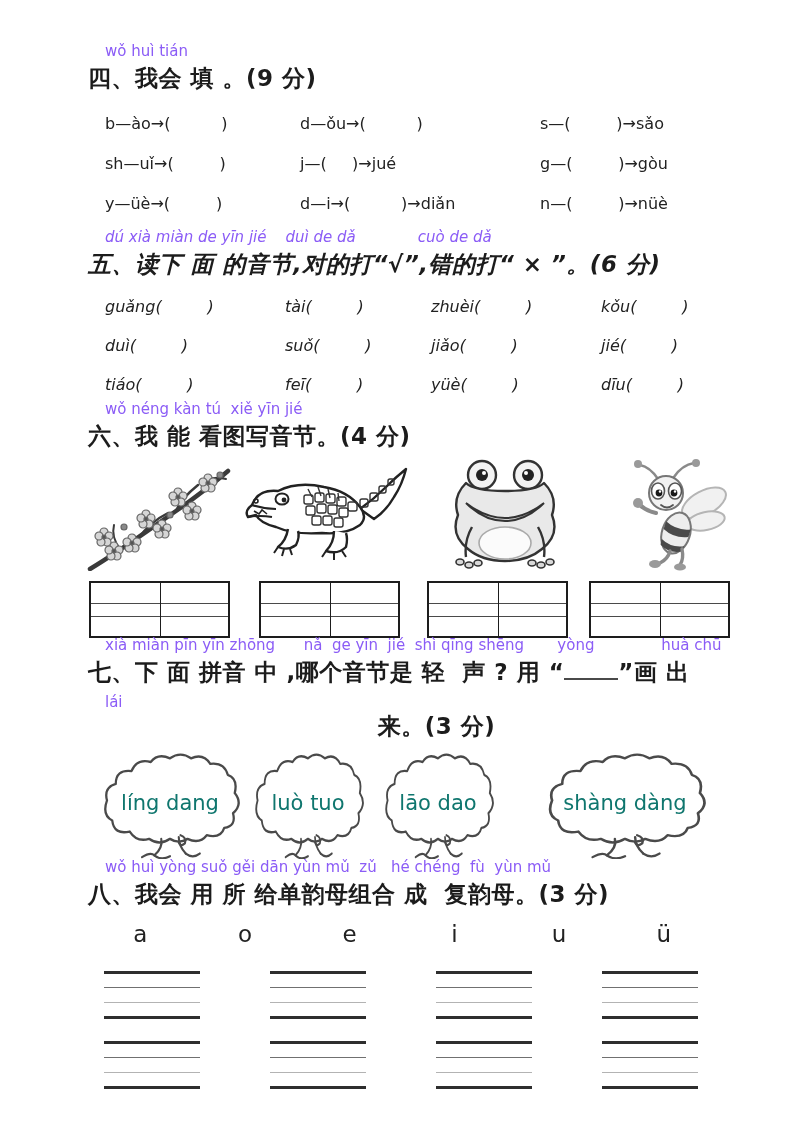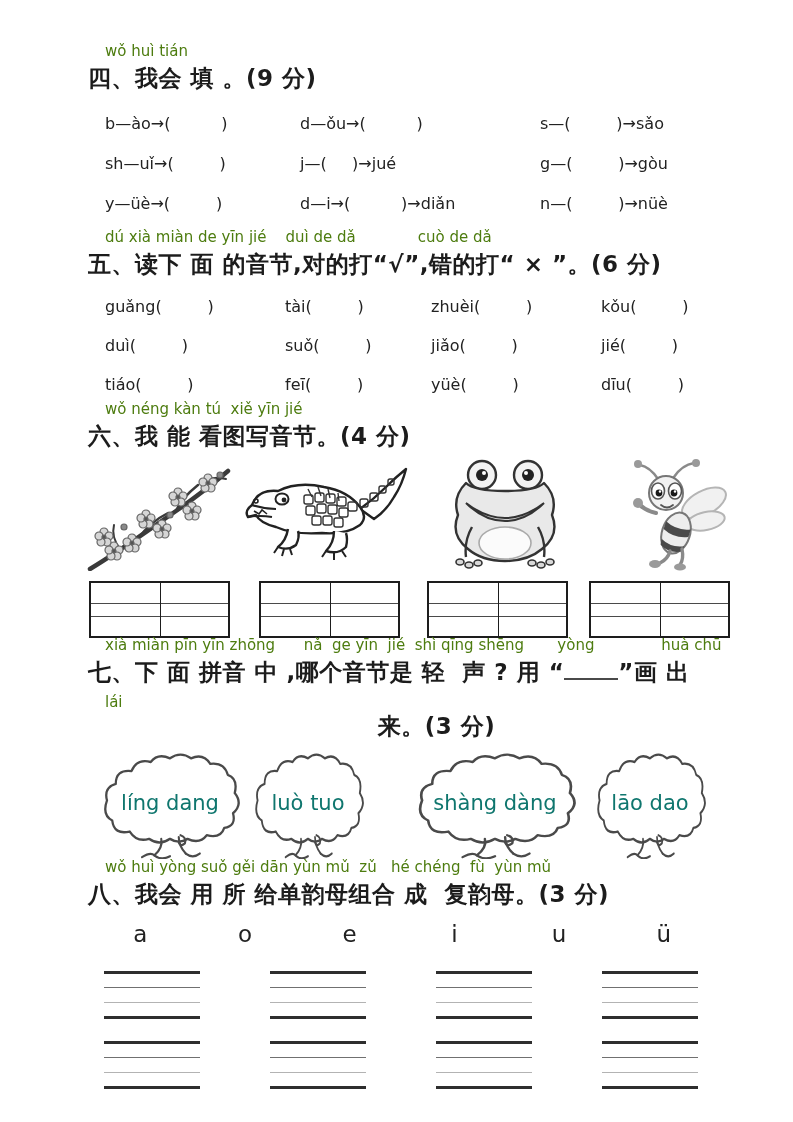--- a/index.html
+++ b/index.html
@@ -1,21 +1,21 @@
 <!DOCTYPE html>
 <html><head>
 <meta charset="utf-8">
 <style>
   html,body{margin:0;padding:0;background:#ffffff;}
   .page{
     position:relative;width:793px;height:1122px;background:#ffffff;overflow:hidden;
     font-family:"DejaVu Sans","Liberation Sans",sans-serif;color:#1c1c1c;
   }
   .section{position:absolute;left:68px;width:700px;}
-  .ruby{margin-left:37px;font-size:15px;color:#4d7c0f;white-space:pre;line-height:18px;}
+  .ruby{margin-left:37px;font-size:15px;color:#8b5cf6;white-space:pre;line-height:18px;}
   .title{font-size:23px;font-weight:bold;white-space:pre;line-height:30px;margin-top:3px;letter-spacing:0.5px;margin-left:20px;}
   
   .s4-rows{margin-left:37px;margin-top:10px;}
   .s4-row{display:grid;grid-template-columns:195px 240px 1fr;height:40px;align-items:center;}
   .ex{font-size:16px;white-space:pre;color:#222;}
   
   .s5-rows{margin-left:37px;margin-top:8px;}
   .s5-row{display:grid;grid-template-columns:180px 146px 170px 1fr;height:39px;align-items:center;}
   
   .figures{display:flex;align-items:flex-end;margin-left:16px;margin-top:8px;height:116px;}
@@ -62,21 +62,21 @@
         <span class="ex">g—(         )→gòu</span>
       </div>
       <div class="s4-row">
         <span class="ex">y—üè→(         )</span>
         <span class="ex">d—i→(          )→diǎn</span>
         <span class="ex">n—(         )→nüè</span>
       </div>
     </div>
   </div>
 
-  <div class="section" style="top:228px;">
+  <div class="section" style="top:228px;font-style:italic;">
     <div class="ruby">dú xià miàn de yīn jié    duì de dǎ             cuò de dǎ</div>
     <div class="title">五、读下 面 的音节,对的打“√”,错的打“ × ”。(6 分)</div>
     <div class="s5-rows">
       <div class="s5-row">
         <span class="ex">guǎng(         )</span>
         <span class="ex">tài(         )</span>
         <span class="ex">zhuèi(         )</span>
         <span class="ex">kǒu(         )</span>
       </div>
       <div class="s5-row">
@@ -329,47 +329,47 @@
           </g>
           <g fill="none" stroke="#4a4a4a" stroke-width="2.4" stroke-linecap="round">
             <path d="M70 96 Q72 106 62 114"></path>
             <path d="M90 94 Q90 104 98 112"></path>
             <path d="M48 116 Q58 110 62 114 M62 114 Q70 120 80 115 M98 112 Q106 118 114 112"></path>
             <path d="M92 92 q7 2 5 9 q-5 4 -7 -1"></path>
           </g>
         </svg>
         <span class="label">luò tuo</span>
       </div>
-      <div class="tree" style="width:162px;margin-left:50px;">
+      <div class="tree" style="width:112px;margin-left:18px;">
         <svg viewBox="0 0 160 118" preserveAspectRatio="none">
           <g fill="#ffffff" stroke="#4a4a4a" stroke-width="2.6" stroke-linejoin="round">
             <path d="M34 88 Q16 92 14 76 Q2 70 8 54 Q4 40 18 36 Q18 20 36 22 Q42 8 58 12 Q66 2 80 8 Q92 0 104 8 Q118 2 126 14 Q142 12 146 26 Q158 30 154 46 Q164 58 152 68 Q156 82 142 84 Q138 96 122 92 Q114 102 100 96 Q90 102 80 96 Q68 104 56 96 Q42 100 34 88 Z"></path>
           </g>
           <g fill="none" stroke="#4a4a4a" stroke-width="2.4" stroke-linecap="round">
             <path d="M70 96 Q72 106 62 114"></path>
             <path d="M90 94 Q90 104 98 112"></path>
             <path d="M48 116 Q58 110 62 114 M62 114 Q70 120 80 115 M98 112 Q106 118 114 112"></path>
             <path d="M92 92 q7 2 5 9 q-5 4 -7 -1"></path>
           </g>
         </svg>
-        <span class="label">shàng dàng</span>
-      </div>
-      <div class="tree" style="width:112px;margin-left:18px;">
+        <span class="label">lāo dao</span>
+      </div>
+      <div class="tree" style="width:162px;margin-left:50px;">
         <svg viewBox="0 0 160 118" preserveAspectRatio="none">
           <g fill="#ffffff" stroke="#4a4a4a" stroke-width="2.6" stroke-linejoin="round">
             <path d="M34 88 Q16 92 14 76 Q2 70 8 54 Q4 40 18 36 Q18 20 36 22 Q42 8 58 12 Q66 2 80 8 Q92 0 104 8 Q118 2 126 14 Q142 12 146 26 Q158 30 154 46 Q164 58 152 68 Q156 82 142 84 Q138 96 122 92 Q114 102 100 96 Q90 102 80 96 Q68 104 56 96 Q42 100 34 88 Z"></path>
           </g>
           <g fill="none" stroke="#4a4a4a" stroke-width="2.4" stroke-linecap="round">
             <path d="M70 96 Q72 106 62 114"></path>
             <path d="M90 94 Q90 104 98 112"></path>
             <path d="M48 116 Q58 110 62 114 M62 114 Q70 120 80 115 M98 112 Q106 118 114 112"></path>
             <path d="M92 92 q7 2 5 9 q-5 4 -7 -1"></path>
           </g>
         </svg>
-        <span class="label">lāo dao</span>
+        <span class="label">shàng dàng</span>
       </div>
     </div>
   </div>
 
   <div class="section" style="top:858px;">
     <div class="ruby">wǒ huì yòng suǒ gěi dān yùn mǔ  zǔ   hé chéng  fù  yùn mǔ</div>
     <div class="title">八、我会 用 所 给单韵母组合 成  复韵母。(3 分)</div>
     <div class="vowels">
       <span>a</span>
       <span>o</span>

